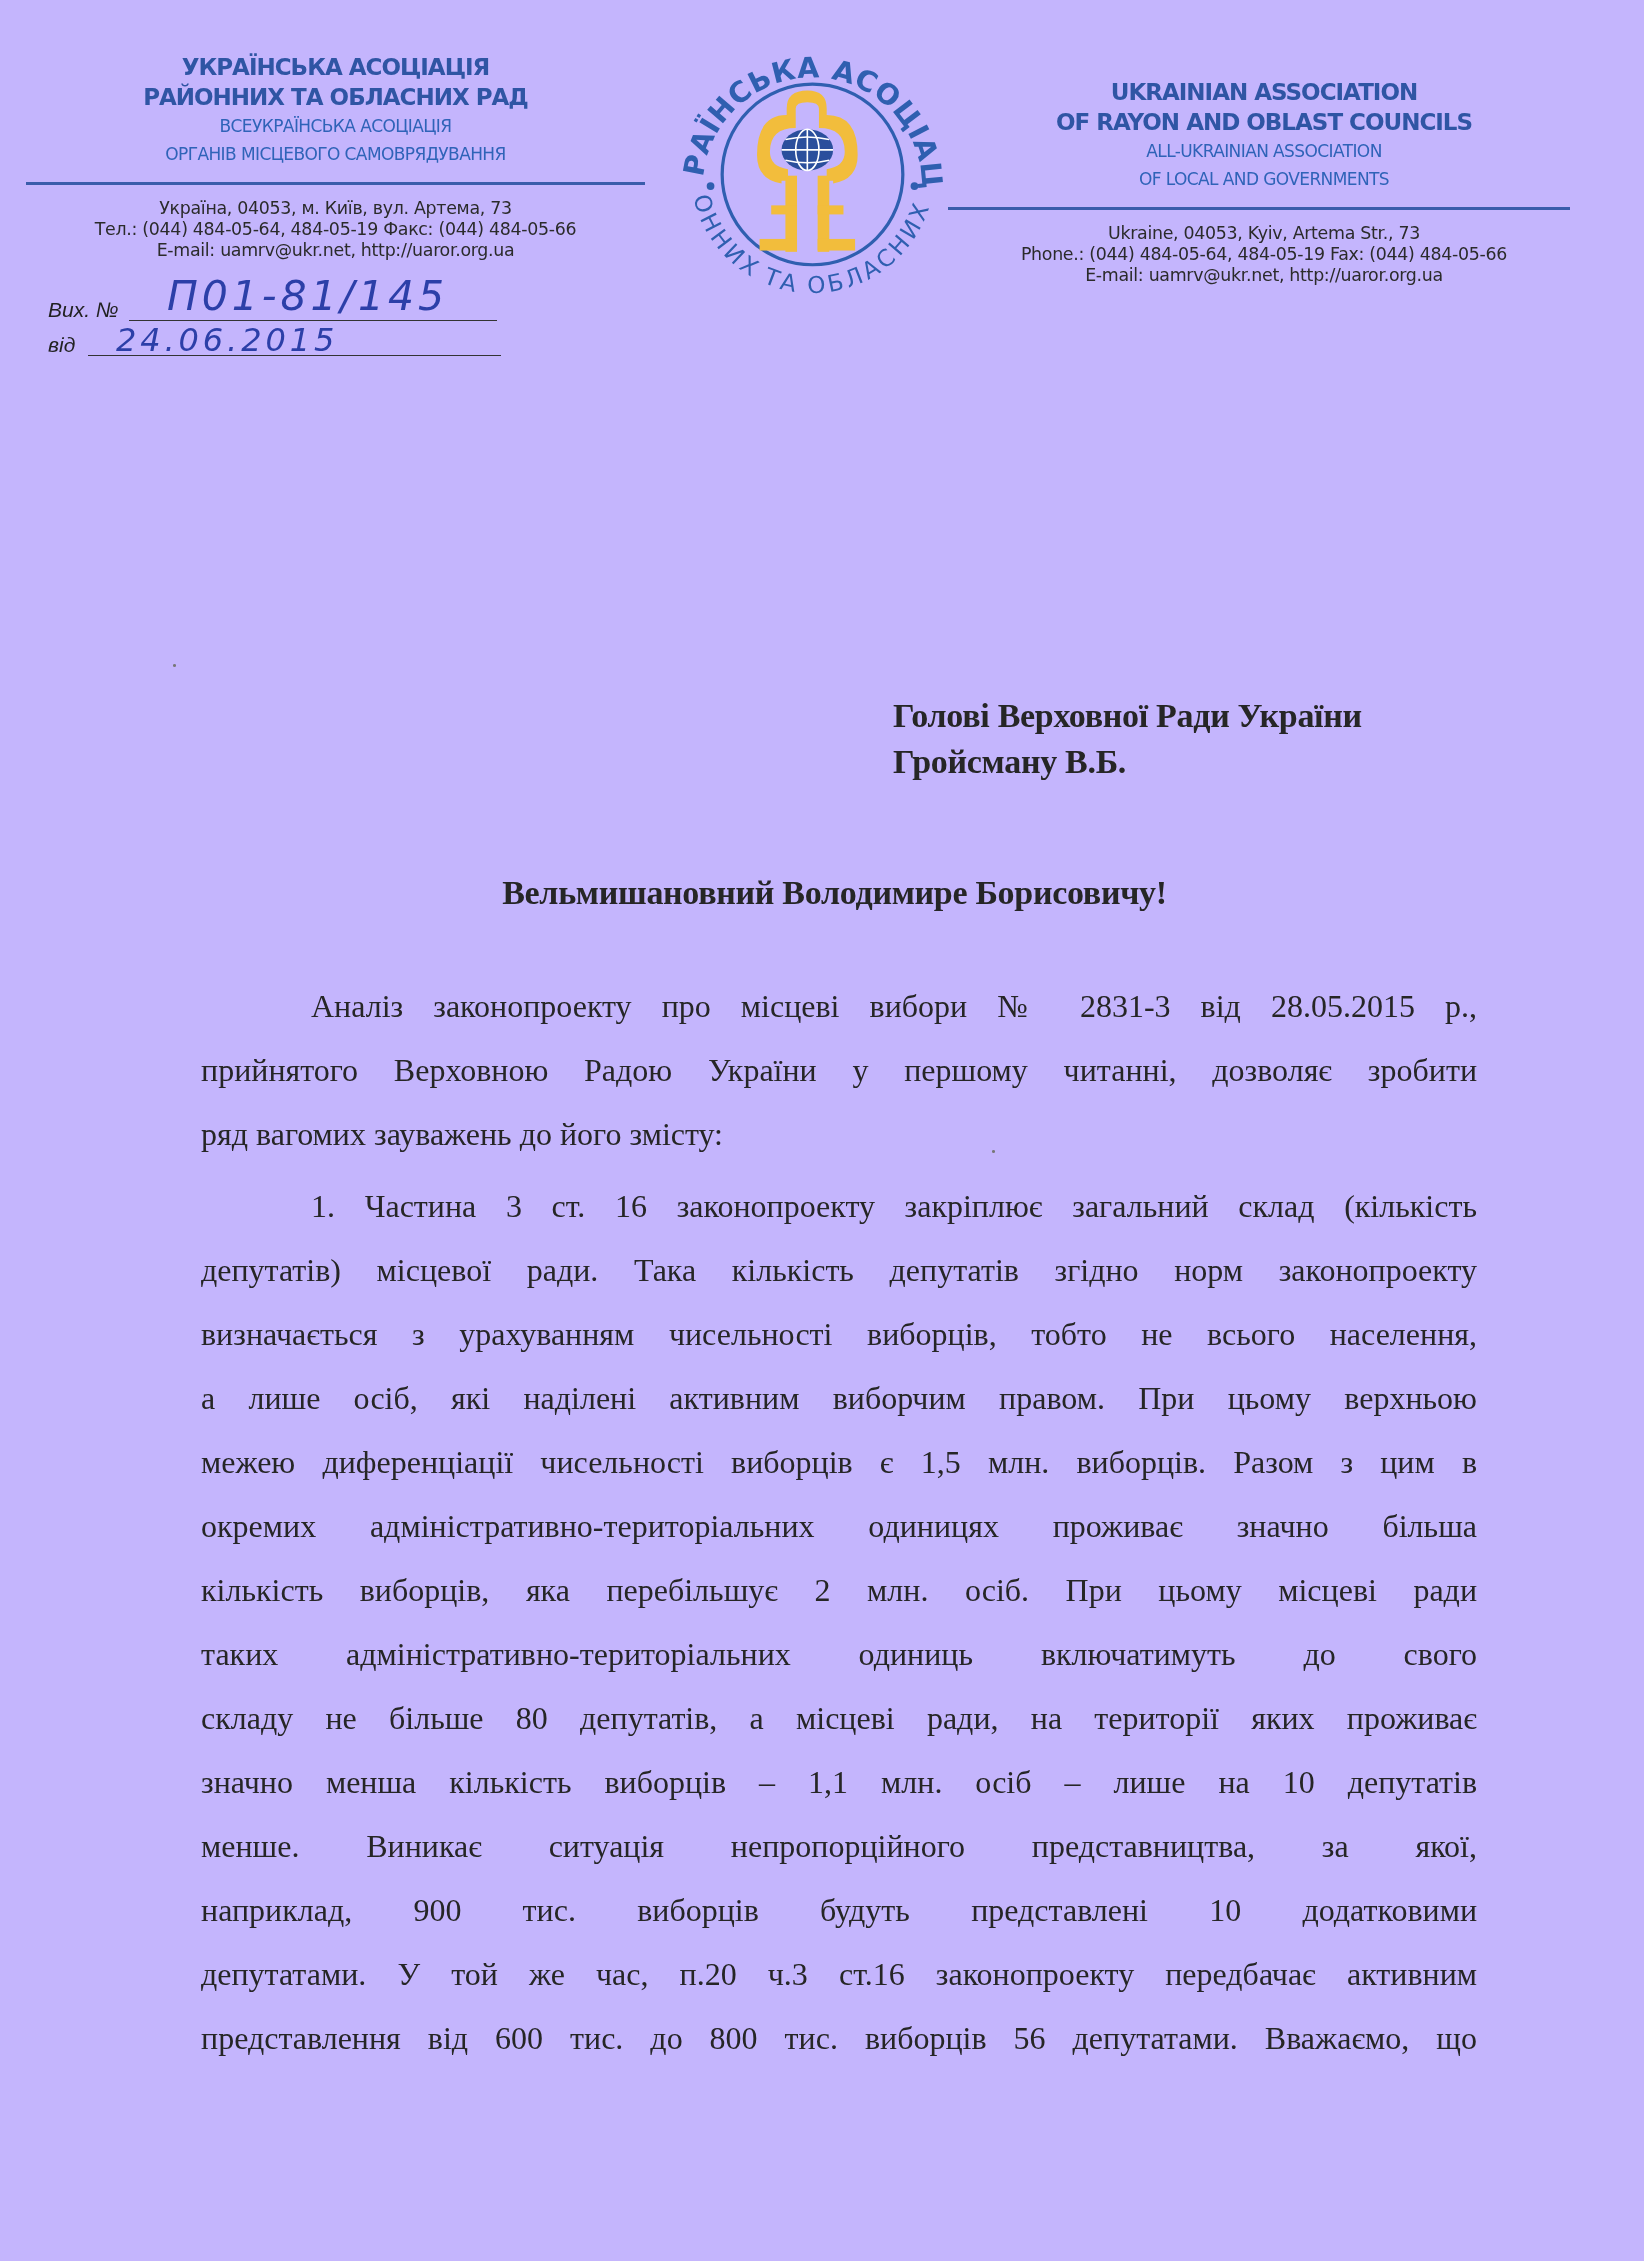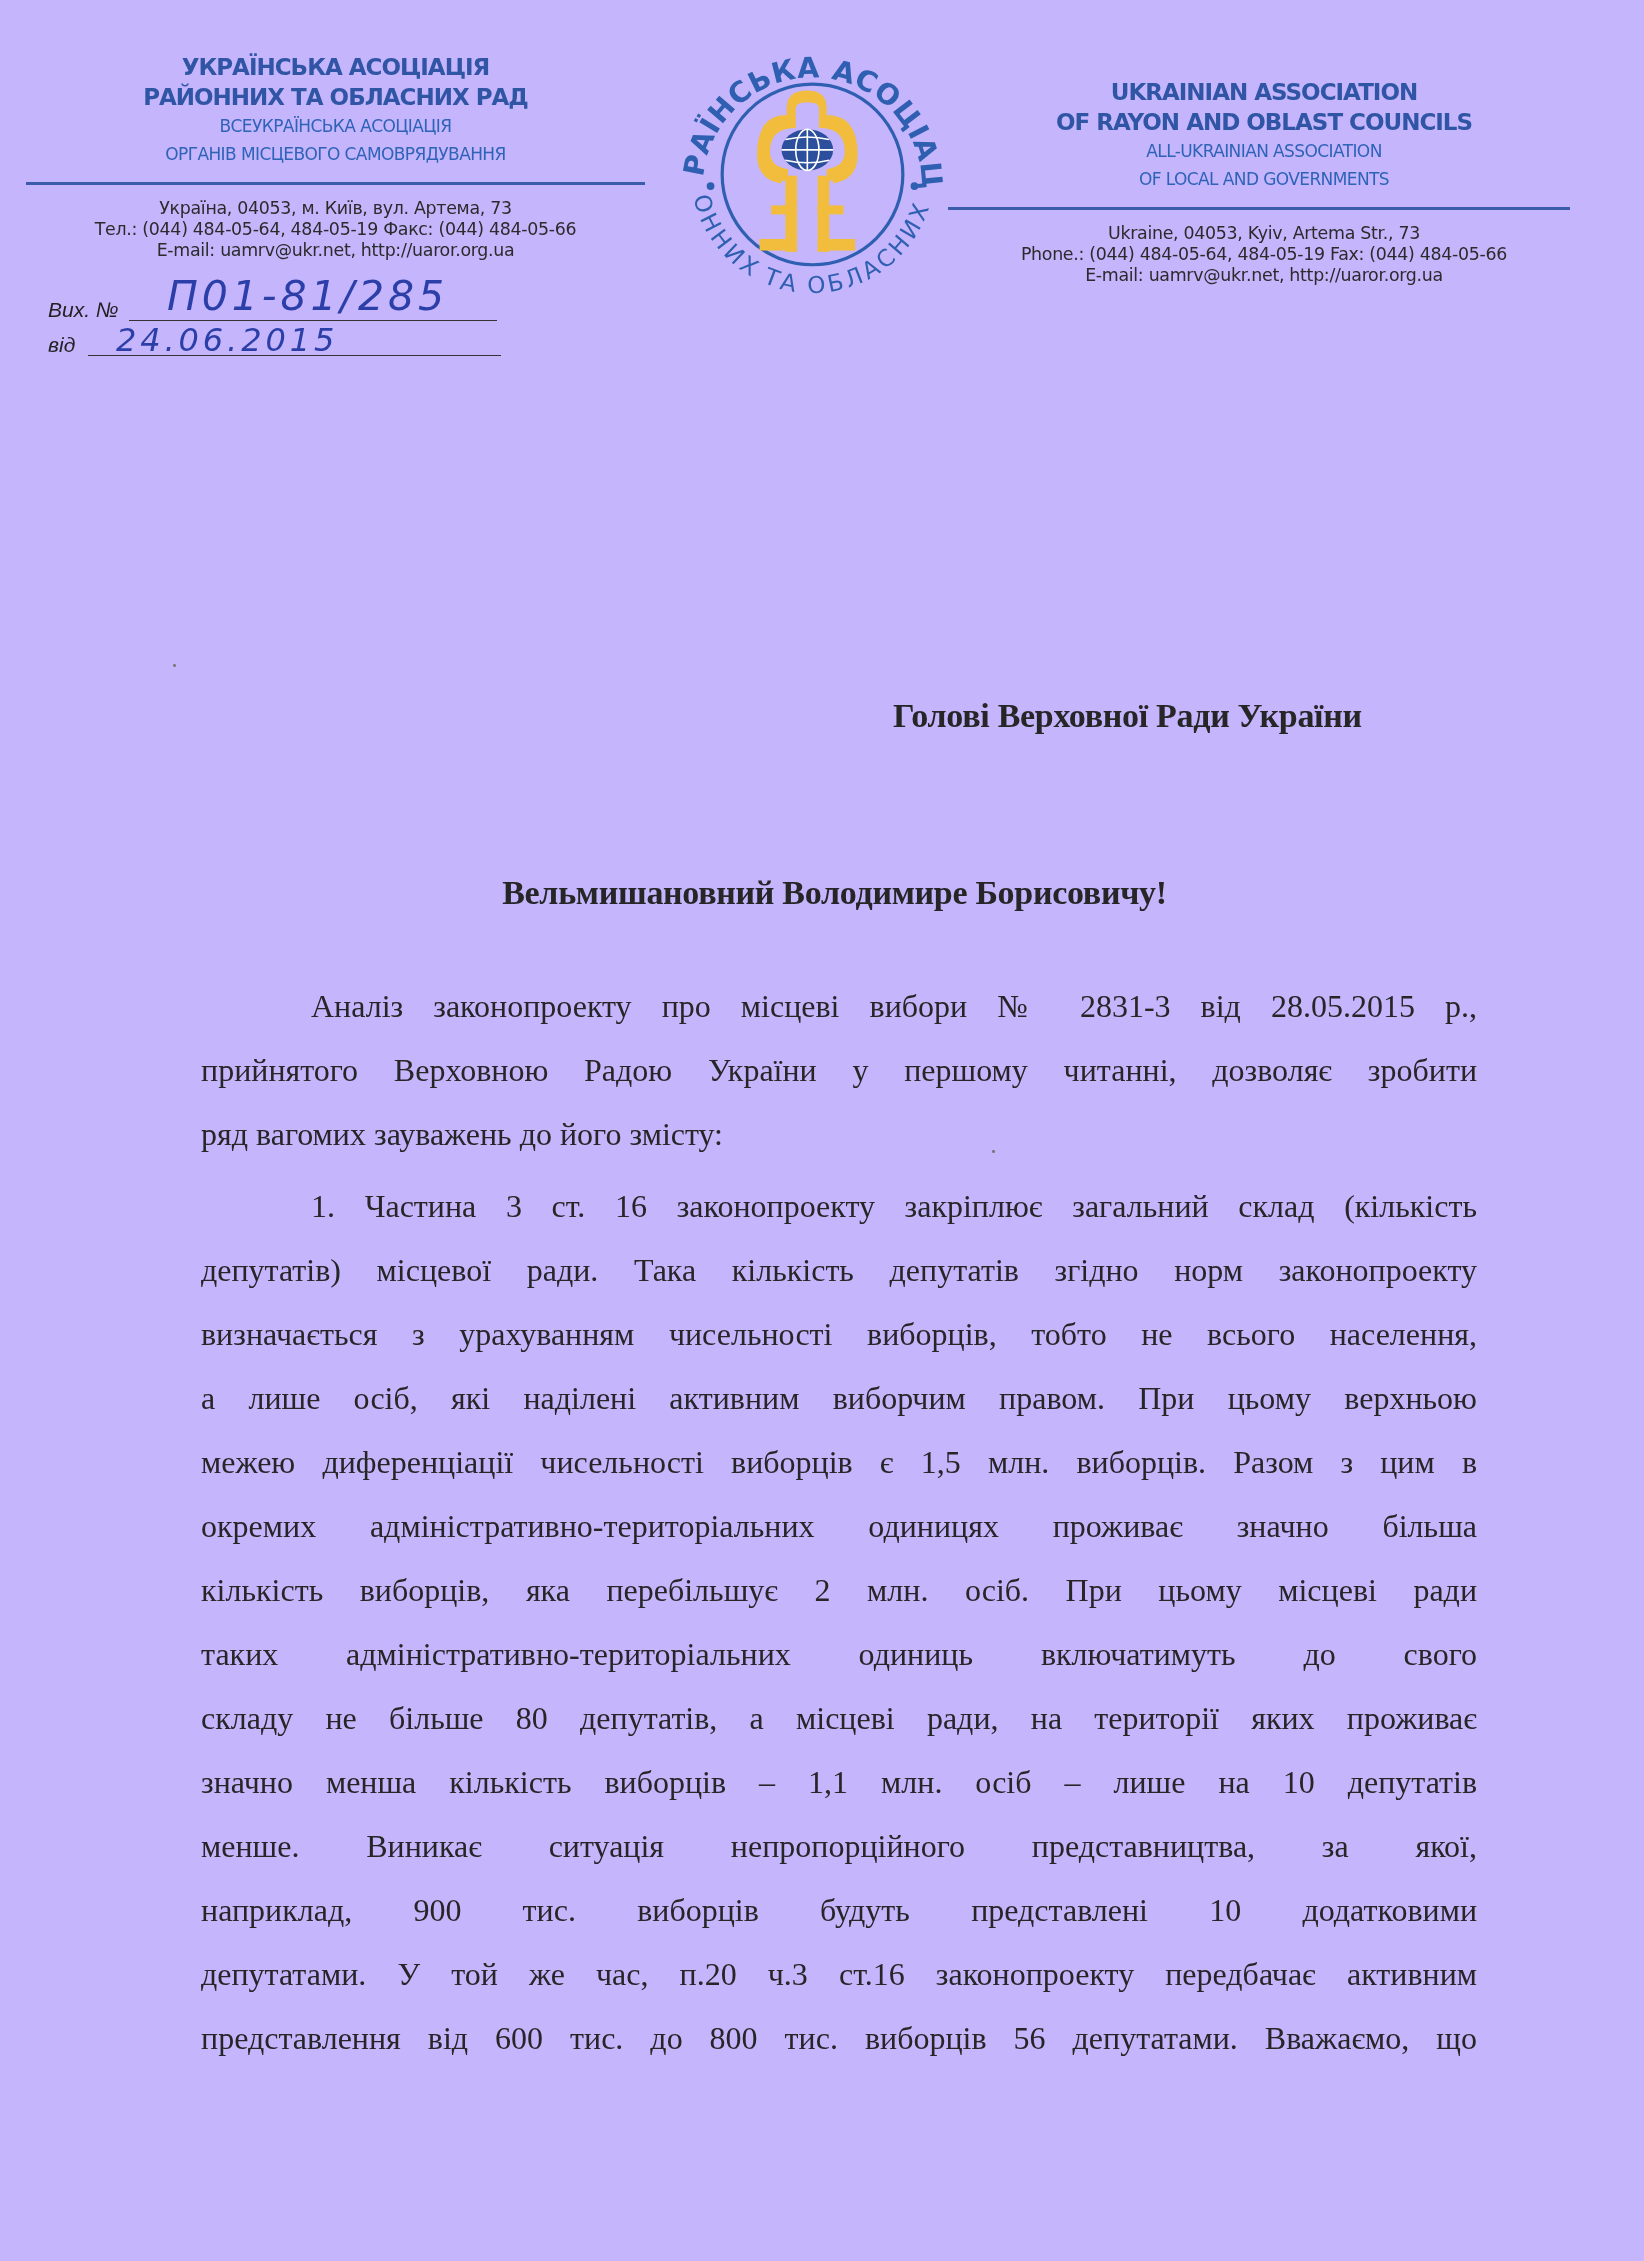--- a/index.html
+++ b/index.html
@@ -107,31 +107,32 @@
     <div class="lh-rule"></div>
     <div class="lh-contact">Ukraine, 04053, Kyiv, Artema Str., 73</div>
     <div class="lh-contact">Phone.: (044) 484-05-64, 484-05-19 Fax: (044) 484-05-66</div>
     <div class="lh-contact">E-mail: uamrv@ukr.net, http://uaror.org.ua</div>
   </div>
 
   <div class="reg">
     <div class="reg-row">
       <span class="reg-label">Вих. №</span>
       <div class="reg-line" style="left:81px; width:368px;"></div>
-      <span class="reg-hand" style="left:119px; bottom:5.2px; font-size:41px; letter-spacing:3.9px;">П01-81/285</span>
+      <span class="reg-hand" style="left:119px; bottom:5.2px; font-size:41px; letter-spacing:3.9px;">П01-81/145</span>
     </div>
     <div class="reg-row">
       <span class="reg-label">від</span>
       <div class="reg-line" style="left:40px; width:413px;"></div>
       <span class="reg-hand" style="left:68px; bottom:1.3px; font-size:32px; letter-spacing:3.9px;">24.06.2015</span>
     </div>
   </div>
 
   <div class="addressee body-text">
     <div>Голові Верховної Ради України</div>
+    <div>Гройсману В.Б.</div>
   </div>
 
   <div class="salutation body-text">Вельмишановний Володимире Борисовичу!</div>
 
   <div class="para p1 body-text">
     <span class="line indent">Аналіз законопроекту про місцеві вибори № 2831-3 від 28.05.2015 р.,</span>
     <span class="line">прийнятого Верховною Радою України у першому читанні, дозволяє зробити</span>
     <span class="line last">ряд вагомих зауважень до його змісту:</span>
   </div>
 

